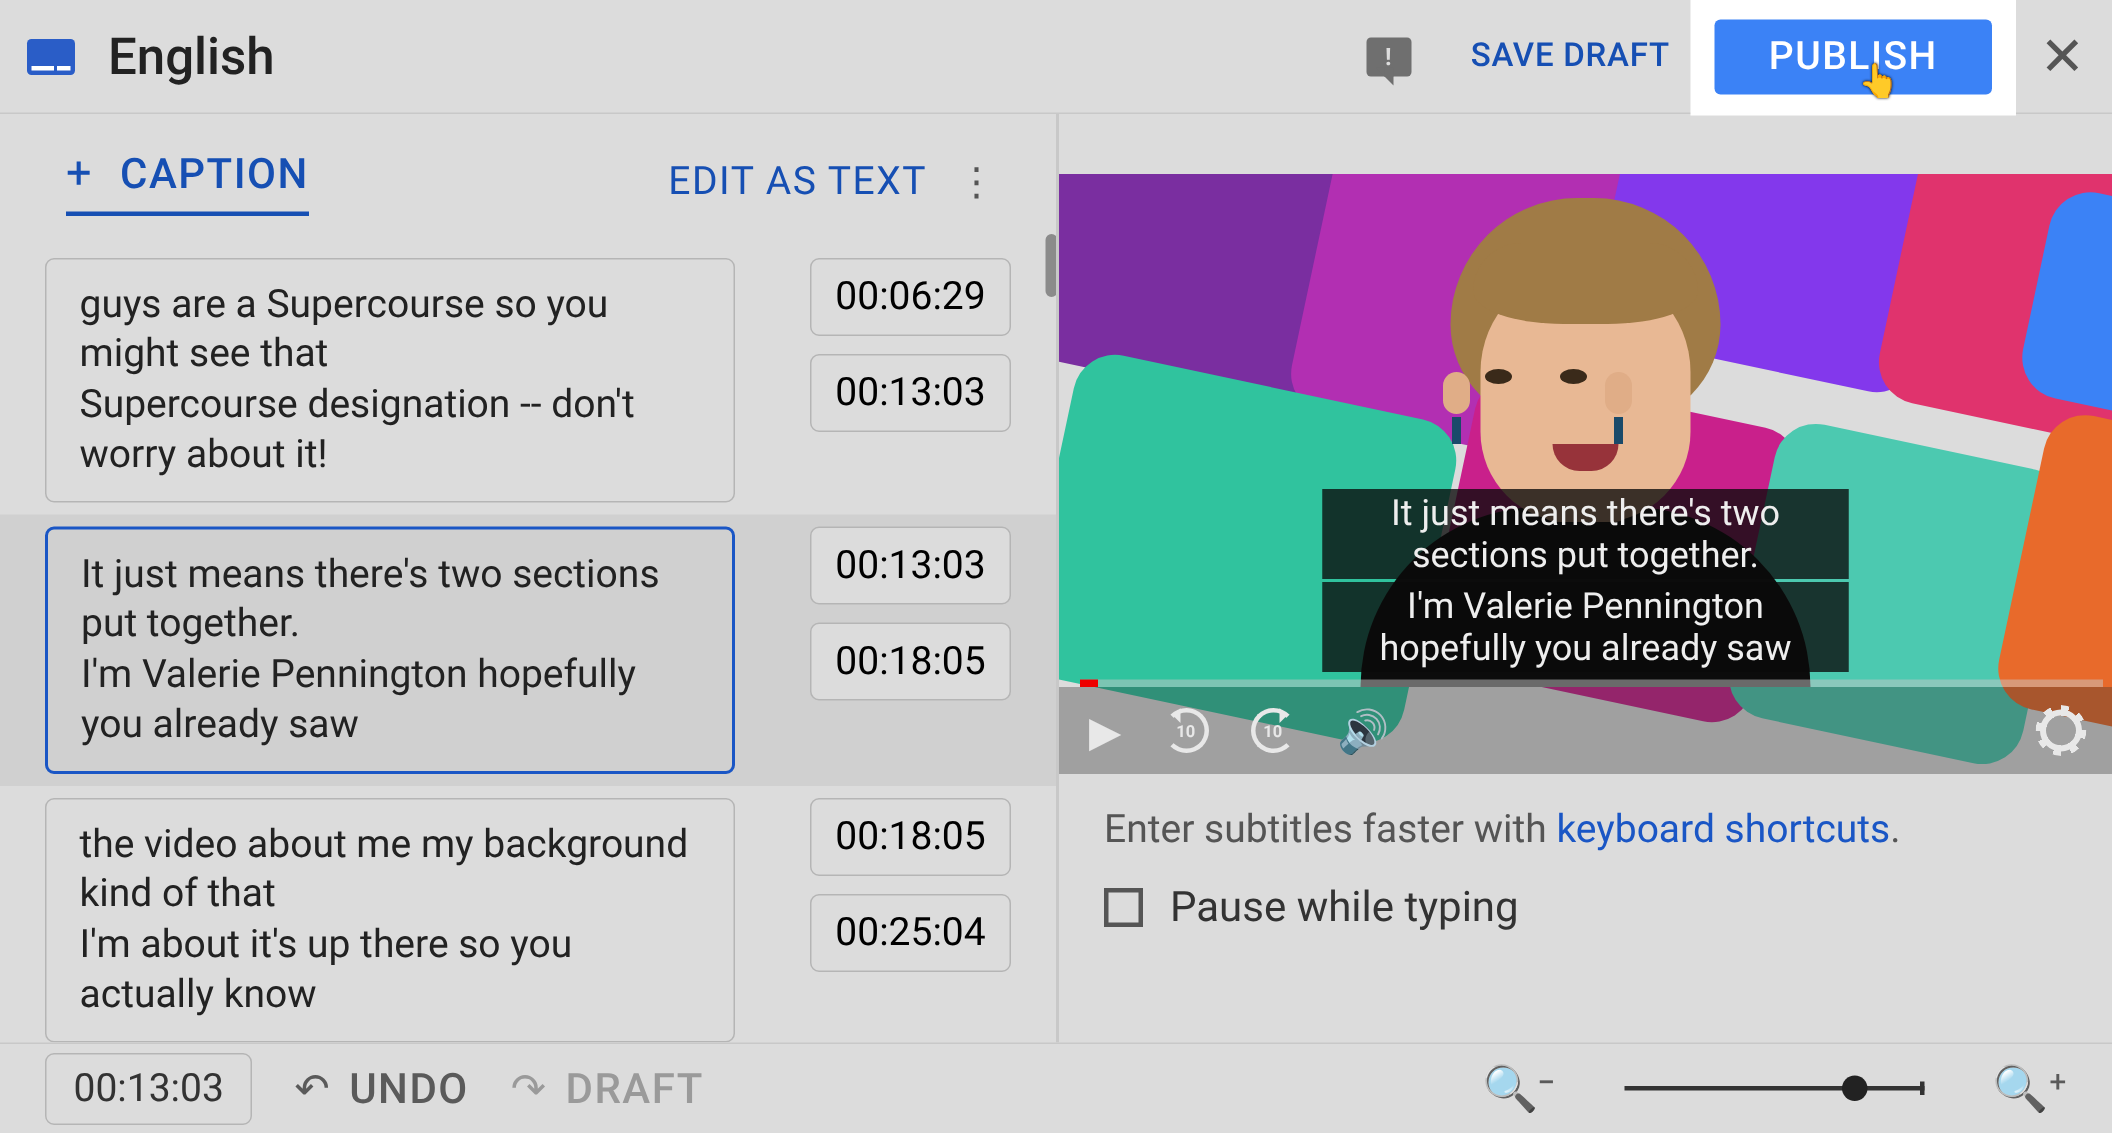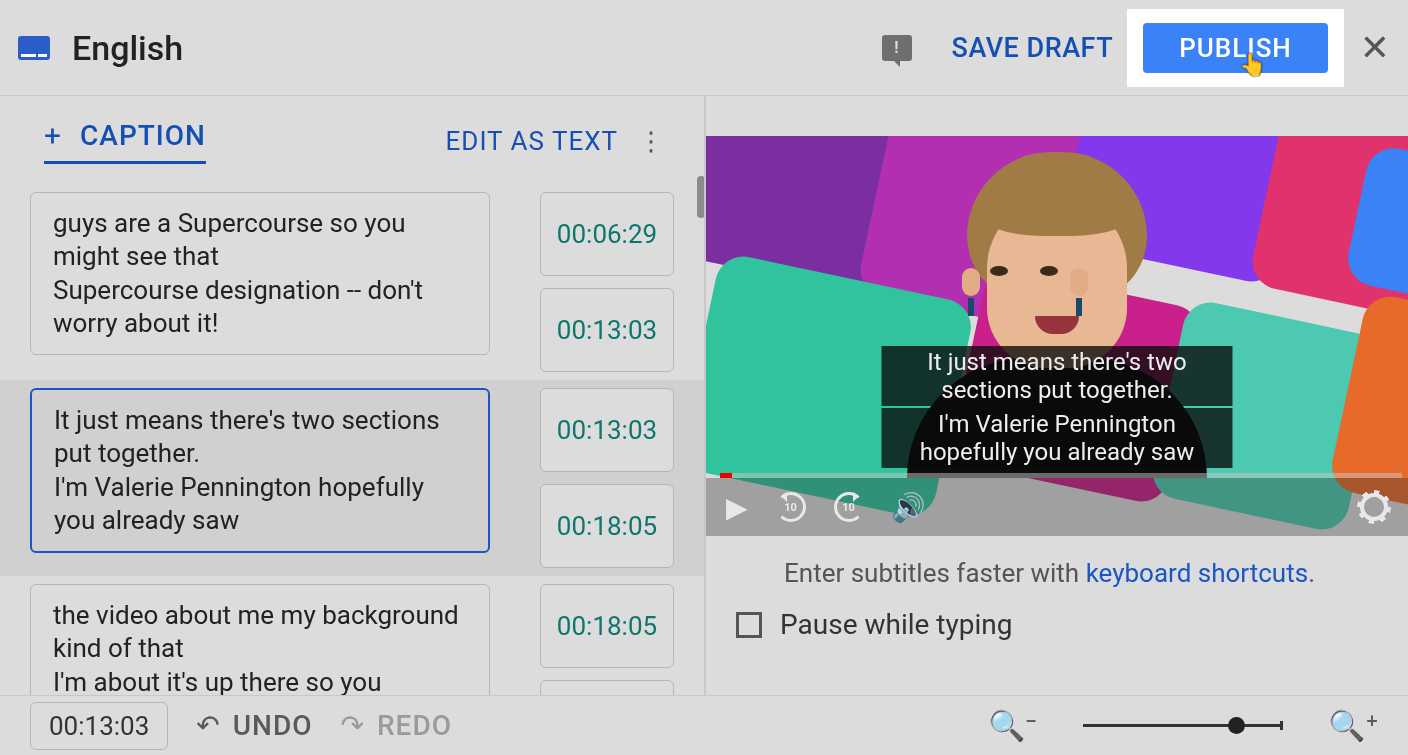--- a/index.html
+++ b/index.html
@@ -10,21 +10,21 @@
   height: 755px;
   overflow: hidden;
   position: relative;
   color: #333;
 }
 
 
 .header {
   display: flex;
   align-items: center;
-  height: 96px;
+  height: 76px;
   padding: 0 18px;
   background: #dcdcdc;
   border-bottom: 1px solid #c8c8c8;
 }
 .header .app-icon {
   width: 32px; height: 24px;
   background: #2a5dc7;
   border-radius: 3px;
   display: flex; align-items: flex-end; padding: 3px;
   gap: 2px;
@@ -47,21 +47,21 @@
   position: relative;
   display:flex;align-items:center;justify-content:center;
   color:#ddd; font-weight:bold; font-size:16px;
 }
 .feedback-icon:after{
   content:""; position:absolute; bottom:-6px; left:6px;
   border:6px solid transparent; border-top-color:#6f6f6f; border-right-color:#6f6f6f;
   width:0;height:0;
 }
 .save-draft {
-  font-size: 27px;
+  font-size: 22px;
   font-weight: 500;
   color: #164fb3;
   letter-spacing: 0.5px;
   margin-right: 16px;
 }
 .publish-wrap {
   background: #fff;
   padding: 12px 14px;
   display:flex;
   align-items:center;
@@ -136,22 +136,22 @@
   border:2px solid #1a56c5;
   background:#d0d0d0;
 }
 .time-stack { display:flex; flex-direction:column; gap:12px; width:168px; }
 .time-box {
   border:1px solid #b5b5b5;
   background:#dcdcdc;
   border-radius:6px;
   text-align:center;
   font-size:26px;
-  padding:26px 4px;
-  color:#0f766e;
+  padding:10px 4px;
+  color:#000000;
   margin-left:34px;
 }
 
 
 .video-wrap { margin: 40px 0 0 0; position:relative; height:400px; }
 .video-bg {
   position:absolute; inset:0;
   overflow:hidden;
 }
 .tile { position:absolute; border-radius:28px; }
@@ -206,21 +206,21 @@
 .replay-icon:before{content:"";position:absolute;top:-3px;left:-2px;border:5px solid transparent;border-right-color:#e8e8e8}
 .replay-icon .n{position:absolute;inset:0;display:flex;align-items:center;justify-content:center;font-size:11px;font-weight:bold}
 .forward-icon{position:relative;width:30px;height:30px;border:3px solid #e8e8e8;border-radius:50%;border-right-color:transparent}
 .forward-icon:before{content:"";position:absolute;top:-3px;right:-2px;border:5px solid transparent;border-left-color:#e8e8e8}
 .forward-icon .n{position:absolute;inset:0;display:flex;align-items:center;justify-content:center;font-size:11px;font-weight:bold}
 .video-time { font-size:26px; letter-spacing:1px; }
 .video-controls .spacer{flex:1}
 .gear-icon{width:28px;height:28px;border:4px solid #e8e8e8;border-radius:50%;position:relative}
 .gear-icon:before{content:"";position:absolute;inset:-7px;border-radius:50%;background:repeating-conic-gradient(#e8e8e8 0 20deg, transparent 20deg 45deg);-webkit-mask:radial-gradient(circle, transparent 10px, #000 10px)}
 
-.tip-row { padding:22px 30px 0 30px; font-size:26px; color:#555;margin-left:48px; }
+.tip-row { padding:22px 30px 0 30px; font-size:26px; color:#555; }
 .tip-row a { color:#1a56c5; text-decoration:none; }
 
 .pause-row { padding:20px 30px; display:flex; align-items:center; gap:18px; font-size:28px; color:#333; }
 .checkbox { width:26px; height:26px; border:3px solid #555; }
 
 
 .footer {
   position:absolute; bottom:0; left:0; right:0; height:60px;
   background:#dcdcdc; border-top:1px solid #c8c8c8;
   display:flex; align-items:center; padding:0 30px; gap:28px;
@@ -373,21 +373,21 @@
 </div>
 
 <div class="footer">
   <div class="footer-time">00:13:03</div>
   <div class="undo-redo">
     <span>↶</span>
     <span>UNDO</span>
   </div>
   <div class="undo-redo redo">
     <span>↷</span>
-    <span>REDO</span>
+    <span>DRAFT</span>
   </div>
   <div class="spacer"></div>
   <div class="zoom-icon">🔍⁻</div>
   <div class="zoom-track">
     <div class="thumb"></div>
     <div class="end"></div>
   </div>
   <div class="zoom-icon">🔍⁺</div>
 </div>
 

